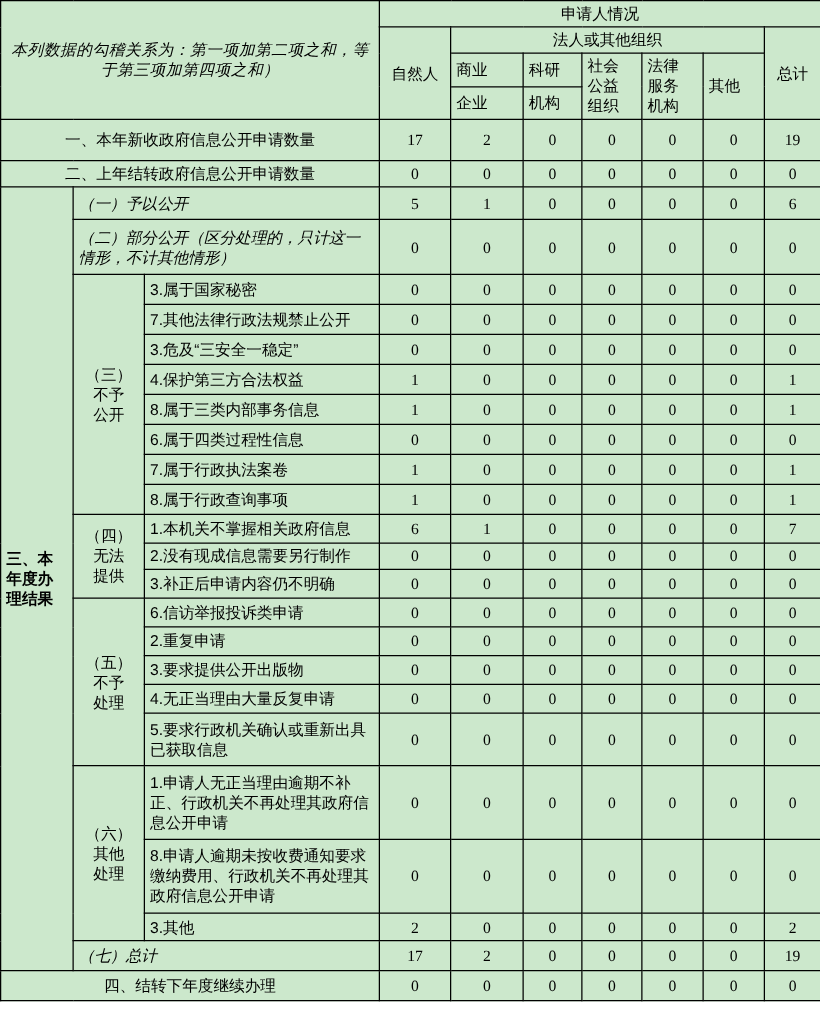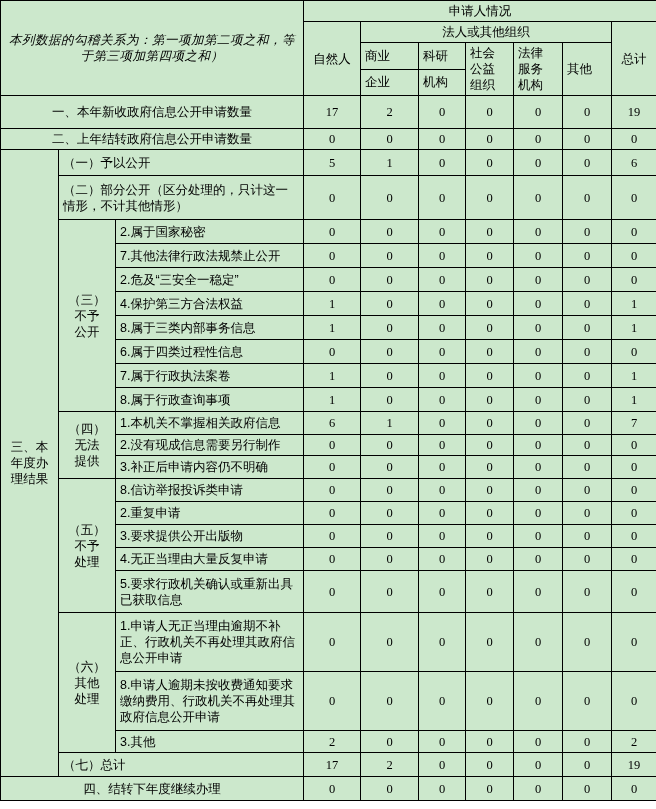--- a/index.html
+++ b/index.html
@@ -63,42 +63,44 @@
   td.lbl-lv1 {
     text-align: center;
     padding-left: 8px;
     font-size: 12.5px;
   }
   td.lbl-lv2 {
     text-align: left;
     padding-left: 10px;
     font-size: 12.5px;
     font-family: "Liberation Serif", "DejaVu Serif", serif;
+    font-style: italic;
     line-height: 19px;
   }
   td.lbl-lv3 {
     text-align: left;
     padding-left: 4px;
     font-size: 12.5px;
     line-height: 17px;
     font-family: "Liberation Sans", sans-serif;
   }
   td.group-v {
     text-align: center;
     font-size: 12.5px;
     line-height: 19px;
     padding: 2px 2px;
     font-family: "Liberation Sans", sans-serif;
   }
   td.rot-col {
-    text-align: center;
+    text-align: left;
     font-size: 12.5px;
     line-height: 19px;
     padding: 2px 1px;
     font-family: "Liberation Sans", sans-serif;
+    font-weight: bold;
   }
   td.sans {
     font-family: "Liberation Sans", sans-serif;
   }
 </style>
 </head>
 <body>
 
 <table class="gov-table">
   <colgroup>
@@ -195,21 +197,21 @@
     <td class="num">0</td>
     <td class="num">0</td>
   </tr>
 
   <tr style="height:24px">
     <td class="group-v" rowspan="8">
       <div>（三）</div>
       <div>不予</div>
       <div>公开</div>
     </td>
-    <td class="lbl-lv3">2.属于国家秘密</td>
+    <td class="lbl-lv3">3.属于国家秘密</td>
     <td class="num">0</td>
     <td class="num">0</td>
     <td class="num">0</td>
     <td class="num">0</td>
     <td class="num">0</td>
     <td class="num">0</td>
     <td class="num">0</td>
   </tr>
 
   <tr style="height:24px">
@@ -217,21 +219,21 @@
     <td class="num">0</td>
     <td class="num">0</td>
     <td class="num">0</td>
     <td class="num">0</td>
     <td class="num">0</td>
     <td class="num">0</td>
     <td class="num">0</td>
   </tr>
 
   <tr style="height:24px">
-    <td class="lbl-lv3">2.危及“三安全一稳定”</td>
+    <td class="lbl-lv3">3.危及“三安全一稳定”</td>
     <td class="num">0</td>
     <td class="num">0</td>
     <td class="num">0</td>
     <td class="num">0</td>
     <td class="num">0</td>
     <td class="num">0</td>
     <td class="num">0</td>
   </tr>
 
   <tr style="height:24px">
@@ -326,21 +328,21 @@
     <td class="num">0</td>
     <td class="num">0</td>
   </tr>
 
   <tr style="height:23px">
     <td class="group-v" rowspan="5">
       <div>（五）</div>
       <div>不予</div>
       <div>处理</div>
     </td>
-    <td class="lbl-lv3">8.信访举报投诉类申请</td>
+    <td class="lbl-lv3">6.信访举报投诉类申请</td>
     <td class="num">0</td>
     <td class="num">0</td>
     <td class="num">0</td>
     <td class="num">0</td>
     <td class="num">0</td>
     <td class="num">0</td>
     <td class="num">0</td>
   </tr>
 
   <tr style="height:23px">

